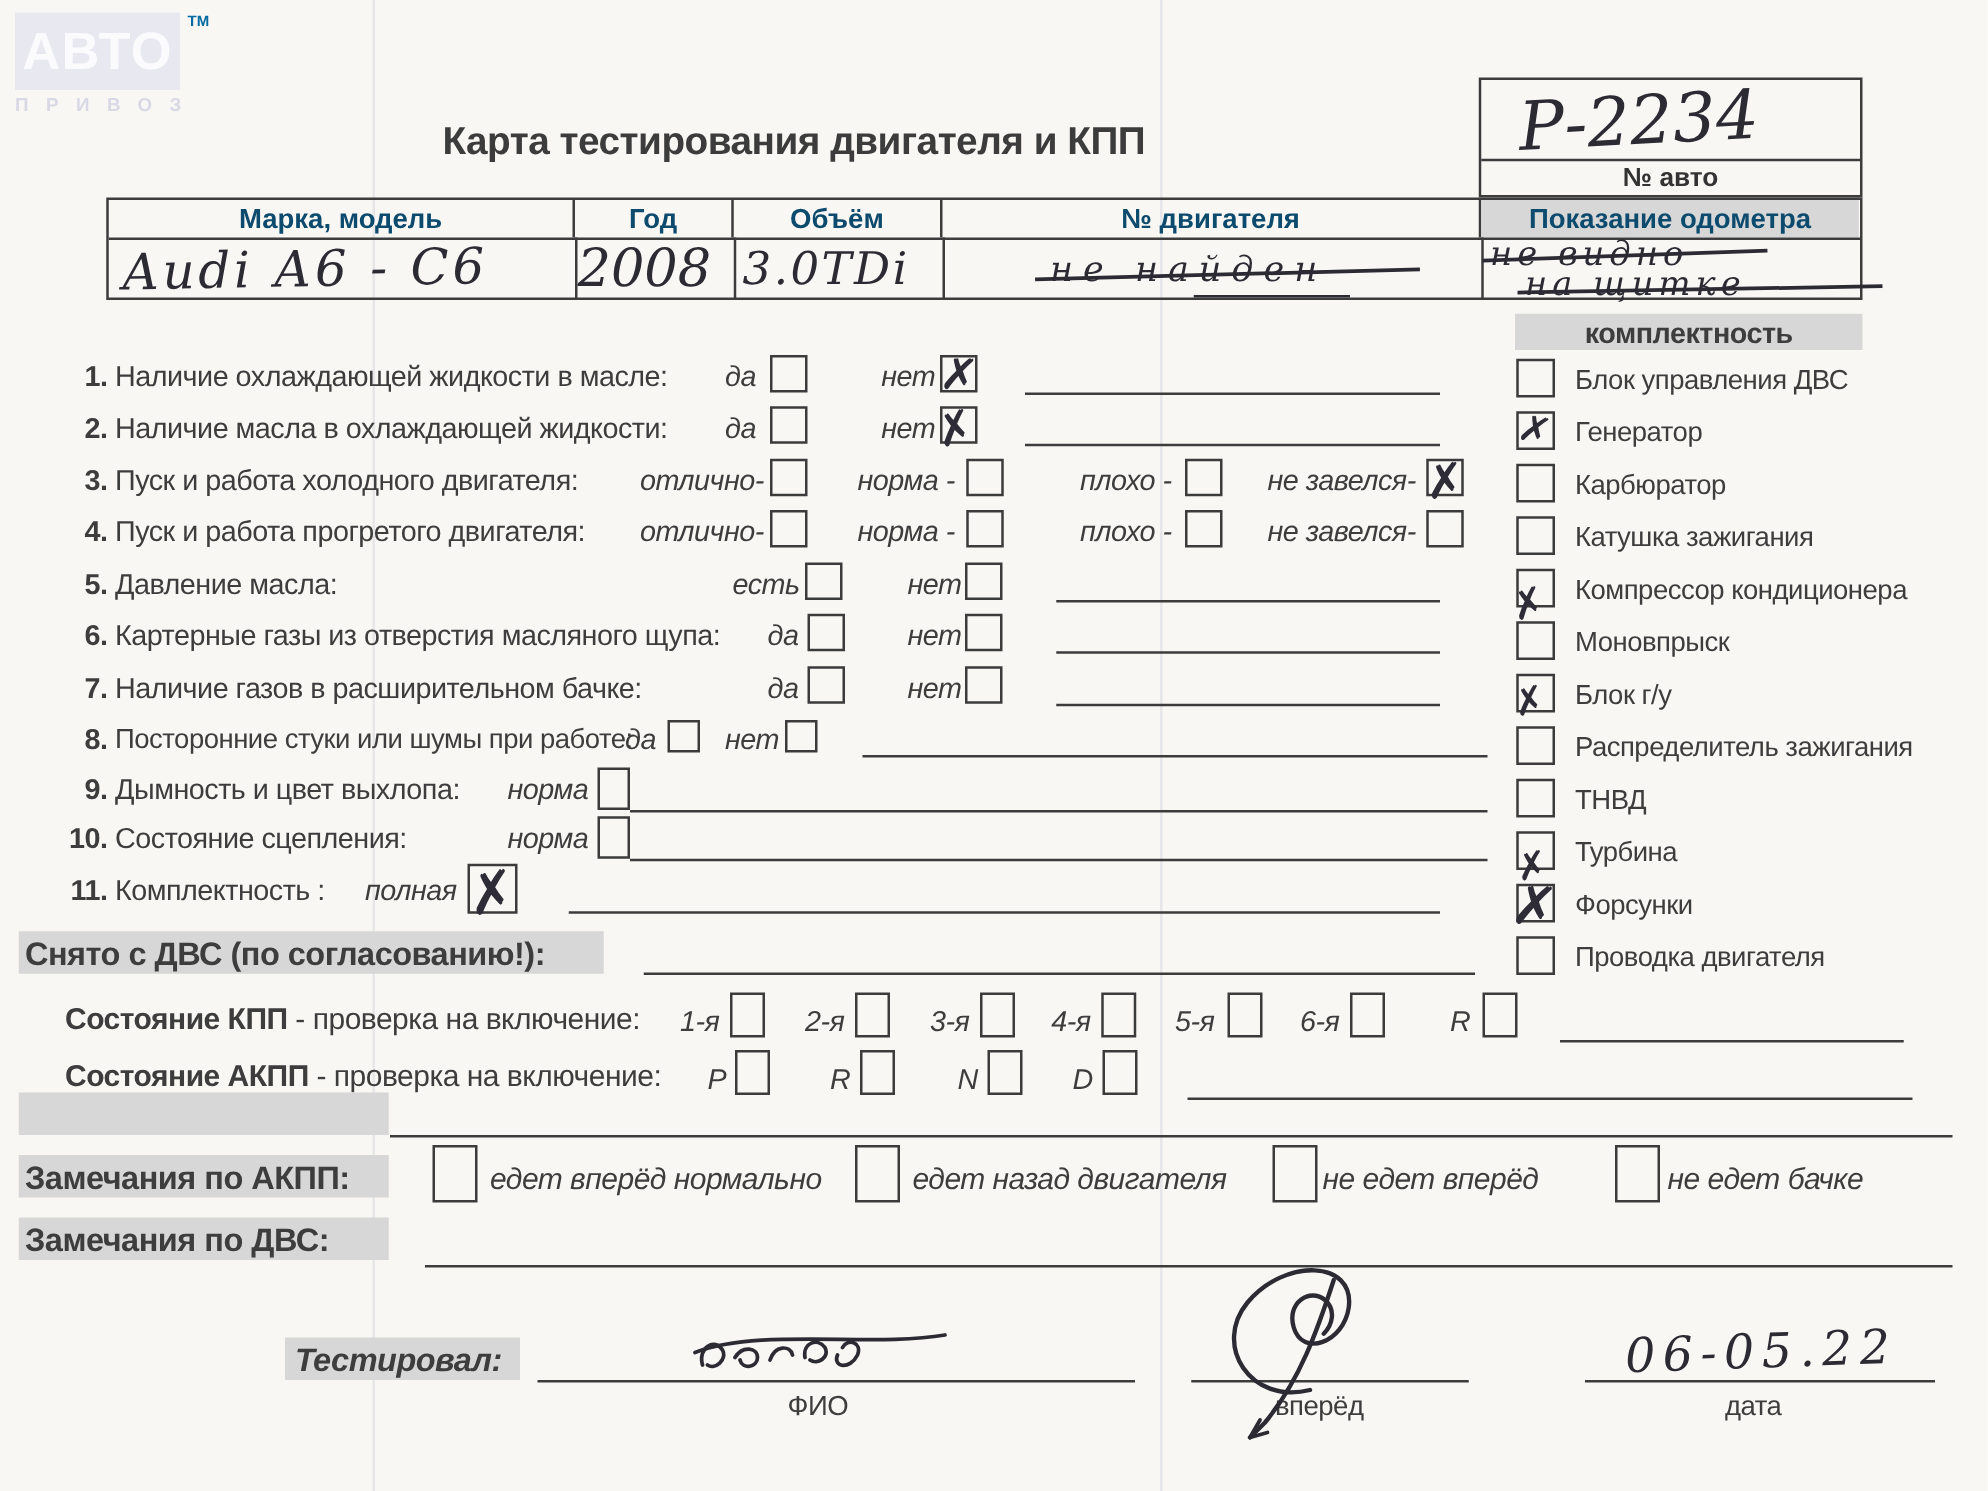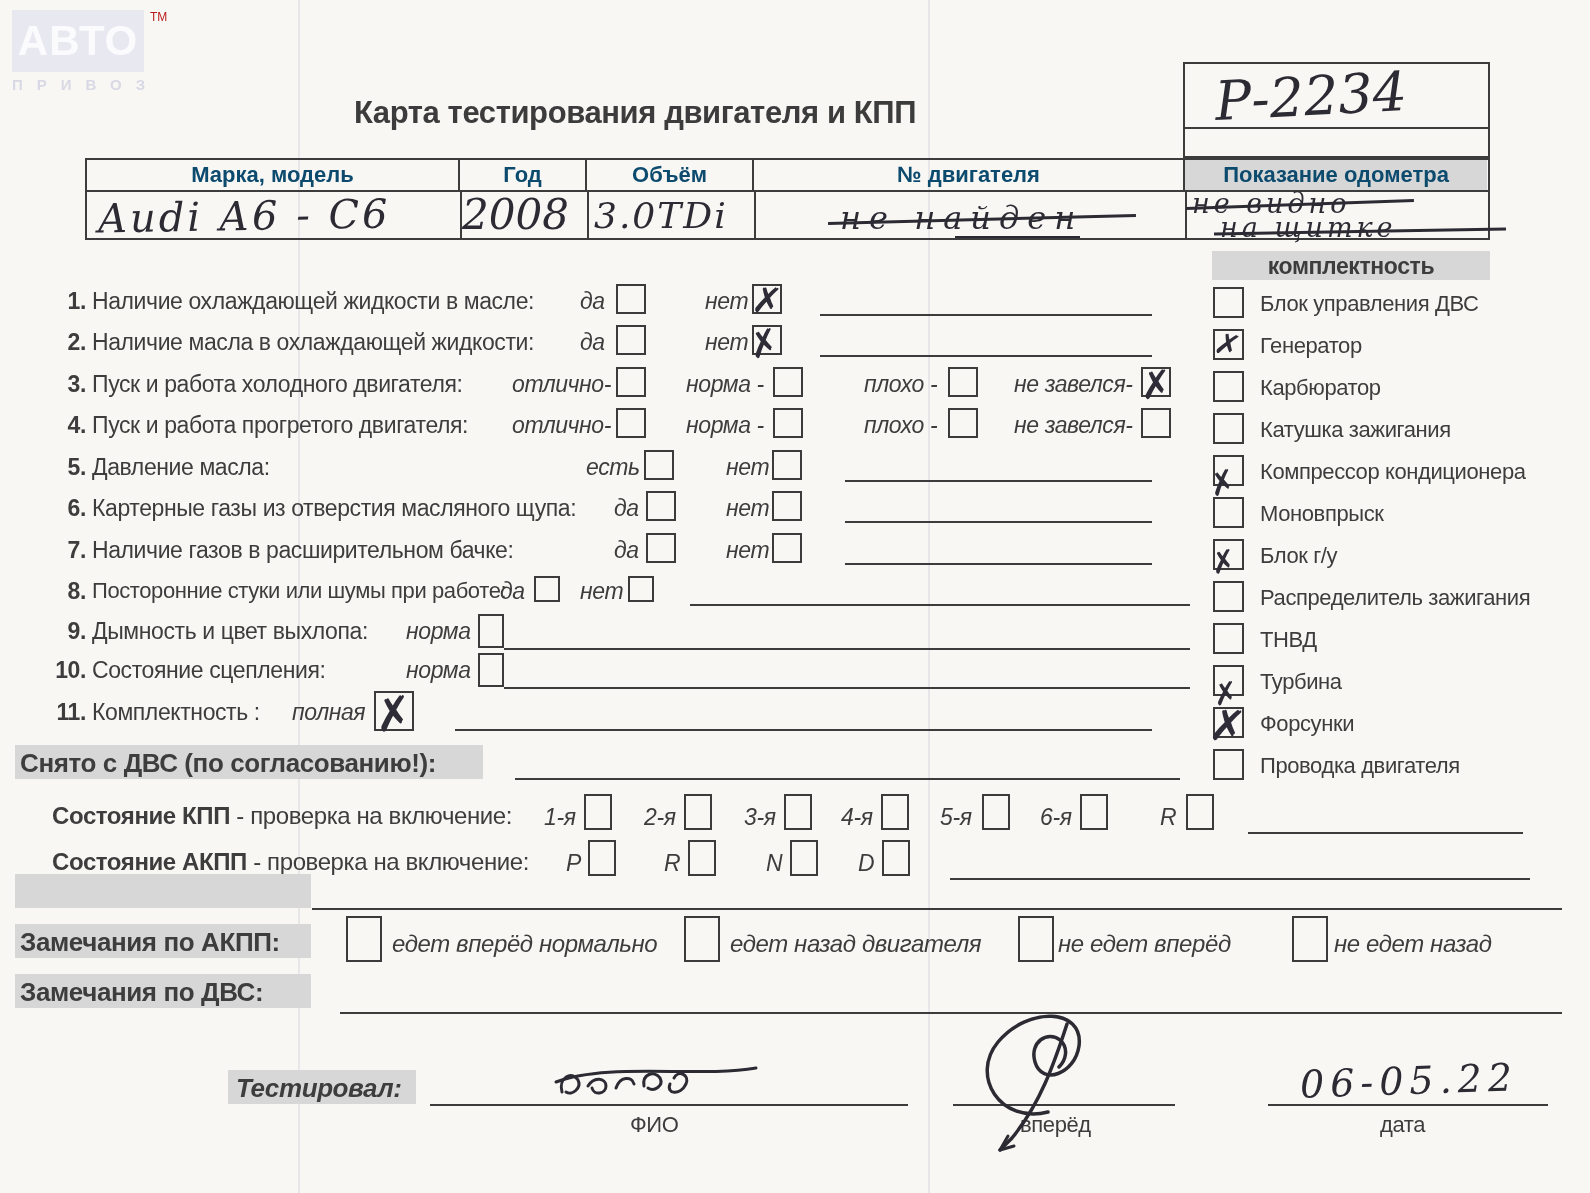--- a/index.html
+++ b/index.html
@@ -23,21 +23,21 @@
   .tbl{position:absolute;left:85px;top:158px;width:1405px;height:82px;border:2.5px solid #3c3c3c;box-sizing:border-box;}
   .tcell{position:absolute;top:0;height:30px;border-right:2.5px solid #3c3c3c;box-sizing:border-box;
          font-weight:bold;font-size:22px;text-align:center;line-height:30px;color:#0c4a6e;}
   .thdr-line{position:absolute;left:0;top:30px;width:100%;border-top:2.5px solid #3c3c3c;}
   .vline{position:absolute;top:30px;height:49.5px;width:0;border-left:2.5px solid #3c3c3c;}
   .row{position:absolute;left:0;width:1590px;height:36px;}
   
   .logo-block{position:absolute;left:12px;top:10px;width:132px;height:62px;background:#e8e8f0;
               display:flex;align-items:center;justify-content:center;}
   .logo-brand{font-weight:bold;font-size:42px;color:#fbfbfd;letter-spacing:1px;font-family:"Liberation Sans",sans-serif;}
-  .logo-tm{position:absolute;left:150px;top:10px;font-size:12px;color:#b91c1c;font-weight:normal;}
+  .logo-tm{position:absolute;left:150px;top:10px;font-size:12px;color:#0369a1;font-weight:bold;}
   .logo-sub{position:absolute;left:12px;top:76px;width:132px;display:flex;justify-content:space-between;
             font-size:15px;font-weight:bold;color:#d9d9e6;}
   svg{position:absolute;overflow:visible;}
 </style>
 </head>
 <body>
 
 <div class="sheet">
 
   <div class="crease" style="left:298px"></div>
@@ -48,40 +48,41 @@
   </div>
   <span class="logo-tm">ТМ</span>
   <div class="logo-sub">
     <span style="letter-spacing:14px;">ПРИВОЗ</span>
   </div>
 
   <div class="pl" style="left:290px;top:94px;width:690px;text-align:center;font-weight:bold;font-size:31px;color:#3c3c3c;">Карта тестирования двигателя  и КПП</div>
 
   <div style="position:absolute;left:1183px;top:62px;width:307px;height:96px;border:2.5px solid #3c3c3c;box-sizing:border-box;">
     <div style="position:absolute;left:0;bottom:27px;width:100%;border-top:2.5px solid #3c3c3c;"></div>
+    <div style="position:absolute;left:0;bottom:0;width:100%;height:26px;text-align:center;font-weight:bold;font-size:21px;line-height:26px;color:#333;">№ авто</div>
   </div>
   <div class="hw" style="left:1215px;top:70px;font-size:54px;transform:rotate(-3deg);">Р-2234</div>
 
   <div class="tbl">
     <div class="tcell" style="left:0;width:373px;">Марка, модель</div>
     <div class="tcell" style="left:373px;width:127px;">Год</div>
     <div class="tcell" style="left:500px;width:167px;">Объём</div>
     <div class="tcell" style="left:667px;width:431px;">№ двигателя</div>
     <div class="tcell" style="left:1098px;width:302px;border-right:none;background:#d7d7d7;">Показание одометра</div>
     <div class="thdr-line"></div>
     <div class="vline" style="left:373px;"></div>
     <div class="vline" style="left:500px;"></div>
     <div class="vline" style="left:667px;"></div>
     <div class="vline" style="left:1098px;"></div>
   </div>
 
   <div class="hw" style="left:98px;top:196px;font-size:40px;transform:rotate(-1deg);letter-spacing:3px;">Audi А6 - С6</div>
   <div class="hw" style="left:462px;top:194px;font-size:42px;">2008</div>
   <div class="hw" style="left:594px;top:198px;font-size:36px;letter-spacing:2px;">3.0TDi</div>
-  <div class="hw" style="left:840px;top:202px;font-size:32px;letter-spacing:8px;">не найден</div>
+  <div class="hw" style="left:840px;top:202px;font-size:28px;letter-spacing:8px;">не найден</div>
   <div class="strike" style="left:828px;top:218px;width:308px;transform:rotate(-1.5deg);"></div>
   <div class="strike" style="left:955px;top:236px;width:125px;border-top-width:2px;"></div>
   <div class="hw" style="left:1192px;top:190px;font-size:27px;letter-spacing:4px;">не видно</div>
   <div class="strike" style="left:1186px;top:203px;width:228px;transform:rotate(-2deg);"></div>
   <div class="hw" style="left:1220px;top:214px;font-size:27px;letter-spacing:4px;">на щитке</div>
   <div class="strike" style="left:1214px;top:230px;width:292px;transform:rotate(-1deg);"></div>
 
   <div class="shade" style="left:1212px;top:251px;width:278px;height:29px;"></div>
   <div class="pl" style="left:1212px;top:253px;width:278px;text-align:center;font-weight:bold;font-size:23px;">комплектность</div>
 
@@ -303,21 +304,21 @@
 
   <div class="shade" style="left:15px;top:924px;width:296px;height:34px;"></div>
   <div class="pl hd" style="left:20px;top:927px;">Замечания по АКПП:</div>
   <div class="cb" style="left:346px;top:916px;width:36px;height:46px;"></div>
   <span class="pl opt" style="left:392px;top:930px;font-size:24px;">едет вперёд нормально</span>
   <div class="cb" style="left:684px;top:916px;width:36px;height:46px;"></div>
   <span class="pl opt" style="left:730px;top:930px;font-size:24px;">едет назад двигателя</span>
   <div class="cb" style="left:1018px;top:916px;width:36px;height:46px;"></div>
   <span class="pl opt" style="left:1058px;top:930px;font-size:24px;">не едет вперёд</span>
   <div class="cb" style="left:1292px;top:916px;width:36px;height:46px;"></div>
-  <span class="pl opt" style="left:1334px;top:930px;font-size:24px;">не едет назад</span>
+  <span class="pl opt" style="left:1334px;top:930px;font-size:24px;">не едет бачке</span>
 
   <div class="shade" style="left:15px;top:974px;width:296px;height:34px;"></div>
   <div class="pl hd" style="left:20px;top:977px;">Замечания по ДВС:</div>
   <div class="wl" style="left:340px;top:1012px;width:1222px;"></div>
 
   <div class="shade" style="left:228px;top:1070px;width:188px;height:34px;"></div>
   <div class="pl hd" style="left:236px;top:1073px;font-style:italic;">Тестировал:</div>
 
   <div class="wl" style="left:430px;top:1104px;width:478px;"></div>
   <span class="pl" style="left:630px;top:1112px;font-size:22px;">ФИО</span>

